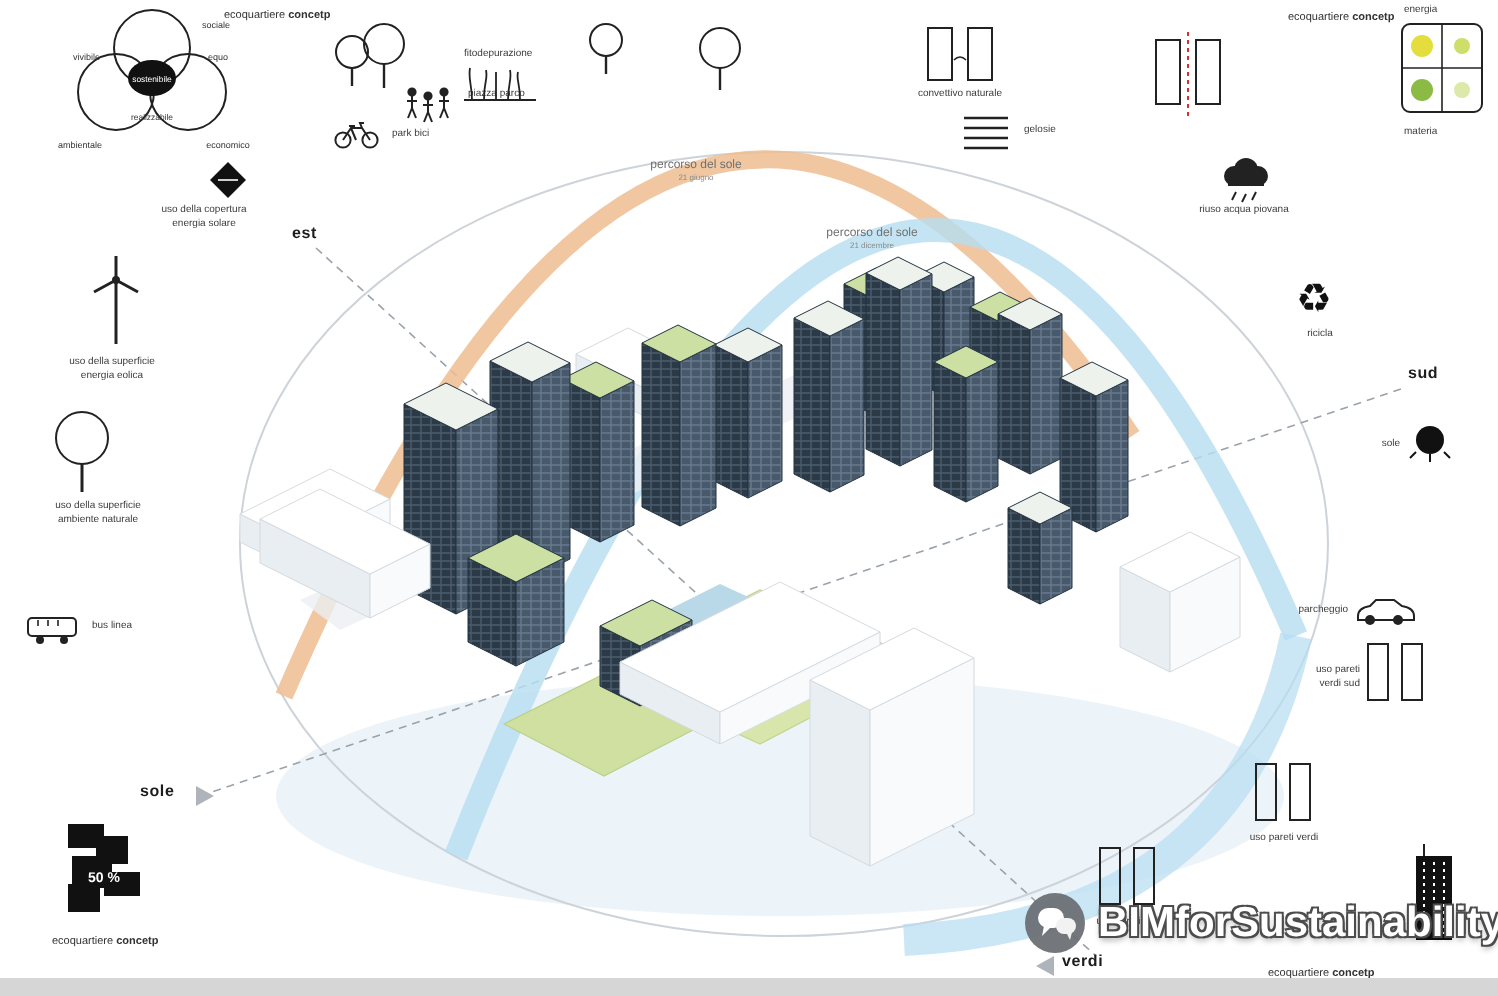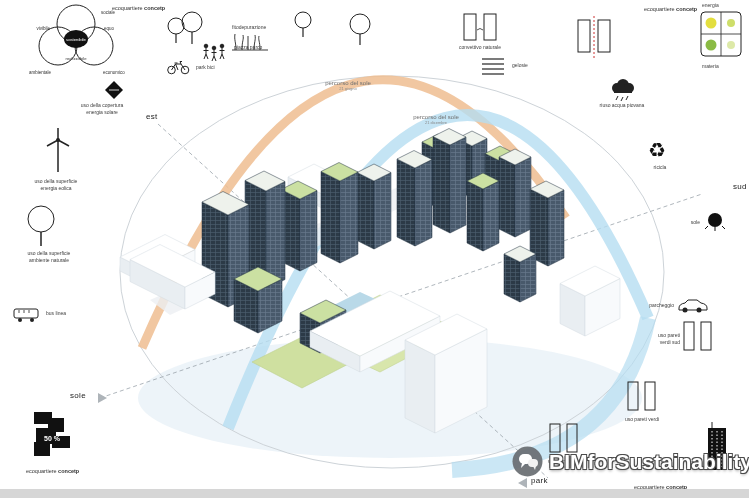--- a/index.html
+++ b/index.html
@@ -4,21 +4,21 @@
 <style>
   *{margin:0;padding:0;box-sizing:border-box}
   body{font-family:"Liberation Sans",sans-serif;background:#fff}
   #canvas{position:relative;width:749px;height:498px;background:#fff;overflow:hidden}
   svg{display:block}
   #scene{position:absolute;left:0;top:0;z-index:0}
   .anno{position:absolute;z-index:2}
   .lbl{font-size:5px;color:#3c3c3c;line-height:1.3;white-space:pre-line;text-align:center}
   .lbl.left{text-align:left}
   .lbl.right{text-align:right}
-  .dir{font-weight:normal;font-size:8px;color:#1d1d1d;letter-spacing:.3px}
+  .dir{font-weight:bold;font-size:8px;color:#1d1d1d;letter-spacing:.3px}
   .title{font-size:5.5px;color:#333;white-space:nowrap}
   .title b{font-weight:bold}
   .tri-r{width:0;height:0;border-top:5px solid transparent;border-bottom:5px solid transparent;border-left:9px solid #aeb4b9}
   .tri-l{width:0;height:0;border-top:5px solid transparent;border-bottom:5px solid transparent;border-right:9px solid #aeb4b9}
   .sunlab{text-align:center}
   .sunlab .m{font-size:6px;color:#6f6f6f}
   .sunlab .s{font-size:4px;color:#8a8a8a}
   .recycle{font-size:20px;color:#111;line-height:1}
   #watermark{position:absolute;z-index:6;display:flex;align-items:center;gap:6px}
   .wm-text{font-size:21px;font-weight:bold;color:#fff;letter-spacing:0;
@@ -329,21 +329,21 @@
     <rect x="6" y="11" width="18" height="6" fill="#222"></rect>
     <line x1="10" y1="20" x2="8" y2="24" stroke="#222" stroke-width="1"></line>
     <line x1="15" y1="21" x2="13" y2="25" stroke="#222" stroke-width="1"></line>
     <line x1="20" y1="20" x2="18" y2="24" stroke="#222" stroke-width="1"></line>
   </svg>
   <div class="anno lbl" style="left:590px;top:102px;width:64px">riuso acqua piovana</div>
 
   <div class="anno recycle" style="left:648px;top:140px">♻</div>
   <div class="anno lbl" style="left:640px;top:164px;width:40px">ricicla</div>
 
-  <div class="anno dir" style="left:733px;top:182px">sud</div>
+  <div class="anno dir" style="left:704px;top:182px">sud</div>
 
   <svg class="anno" style="left:702px;top:210px" width="26" height="26" viewBox="0 0 26 26">
     <circle cx="13" cy="10" r="7" fill="#111"></circle>
     <line x1="3" y1="19" x2="6" y2="16" stroke="#111" stroke-width="1"></line>
     <line x1="13" y1="21" x2="13" y2="17" stroke="#111" stroke-width="1"></line>
     <line x1="23" y1="19" x2="20" y2="16" stroke="#111" stroke-width="1"></line>
   </svg>
   <div class="anno lbl right" style="left:678px;top:219px;width:22px">sole</div>
 
   <svg class="anno" style="left:676px;top:296px" width="32" height="18" viewBox="0 0 32 18">
@@ -377,21 +377,21 @@
     <rect x="4" y="6" width="18" height="42" fill="#111"></rect>
     <line x1="8" y1="9" x2="8" y2="45" stroke="#fff" stroke-width="1" stroke-dasharray="1.5 2"></line>
     <line x1="13" y1="9" x2="13" y2="45" stroke="#fff" stroke-width="1" stroke-dasharray="1.5 2"></line>
     <line x1="18" y1="9" x2="18" y2="45" stroke="#fff" stroke-width="1" stroke-dasharray="1.5 2"></line>
   </svg>
   <div class="anno title" style="left:634px;top:484px">
     <span>ecoquartiere</span>&nbsp;<b>concetp</b>
   </div>
 
   <div class="anno tri-l" style="left:518px;top:478px"></div>
-  <div class="anno dir" style="left:531px;top:476px">park</div>
+  <div class="anno dir" style="left:531px;top:476px">verdi</div>
 
   <div id="watermark" style="left:512px;top:446px">
     <svg width="31" height="31" viewBox="0 0 31 31">
       <circle cx="15.5" cy="15.5" r="15" fill="#686d71" opacity="0.92"></circle>
       <rect x="7" y="8" width="13" height="10" rx="5" fill="#fff"></rect>
       <polygon points="10,17 14,17 9,22" fill="#fff"></polygon>
       <rect x="16" y="13" width="10" height="8" rx="4" fill="#f2f2f2"></rect>
       <polygon points="21,20 24,20 23,24" fill="#f2f2f2"></polygon>
     </svg>
     <div class="wm-text">BIMforSustainability</div>

